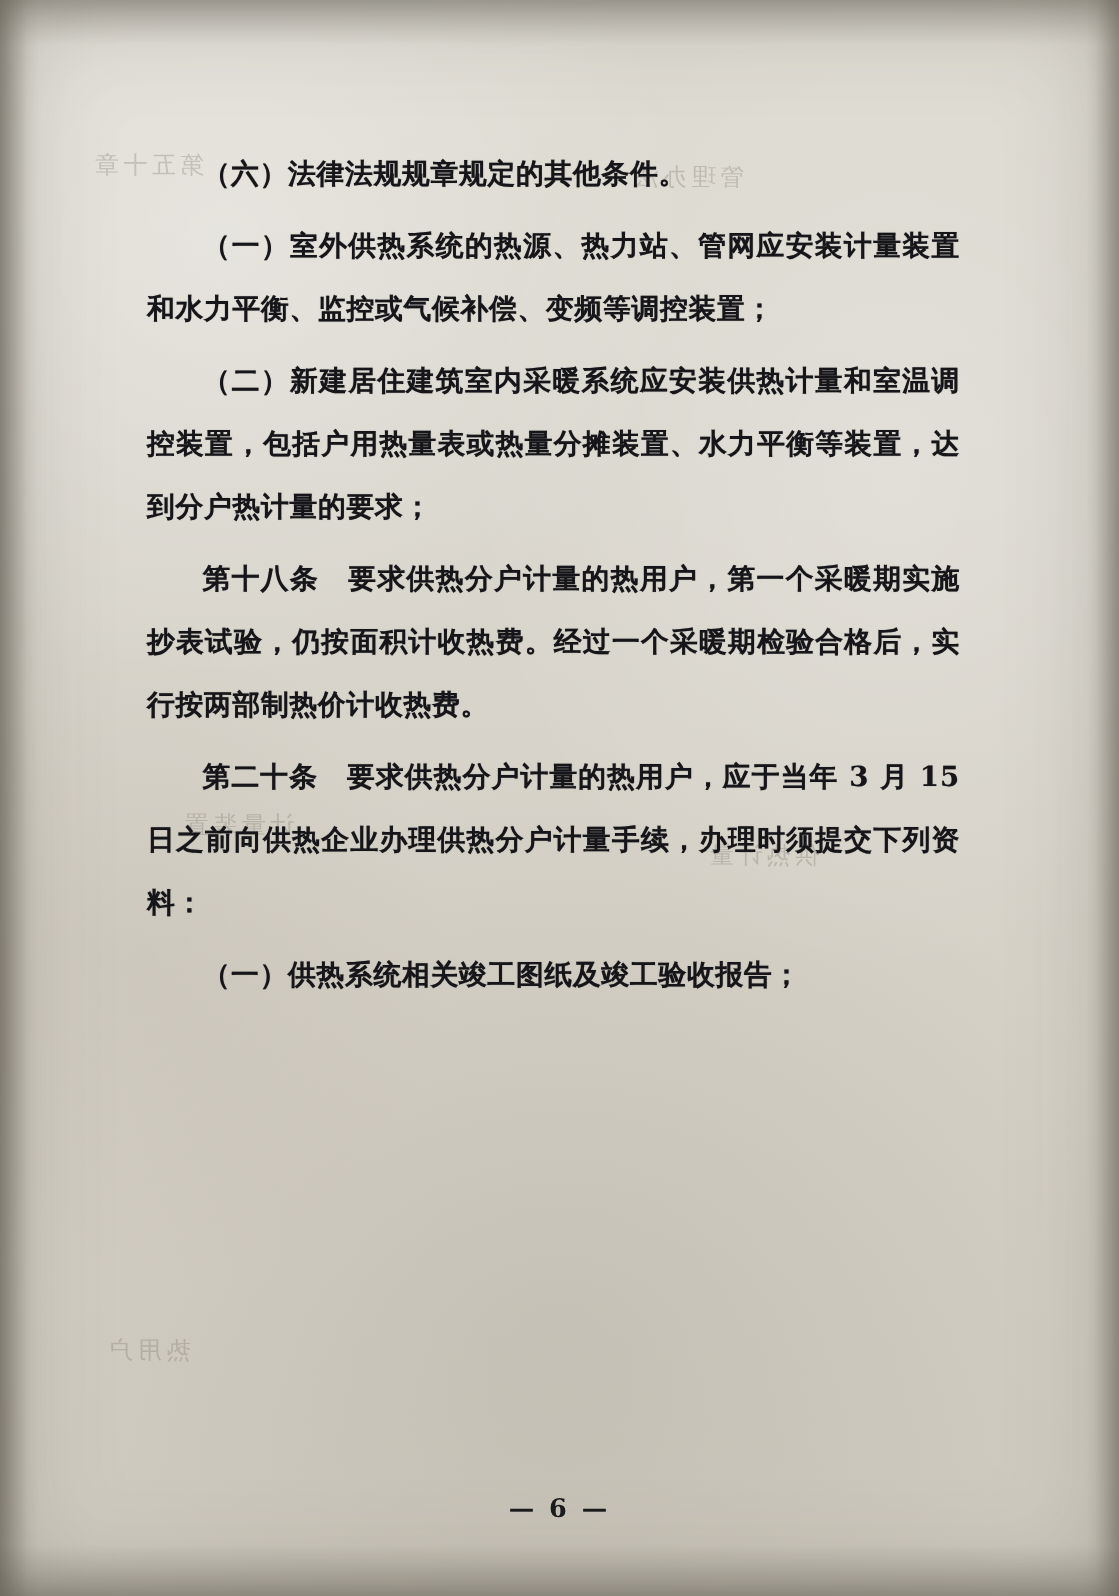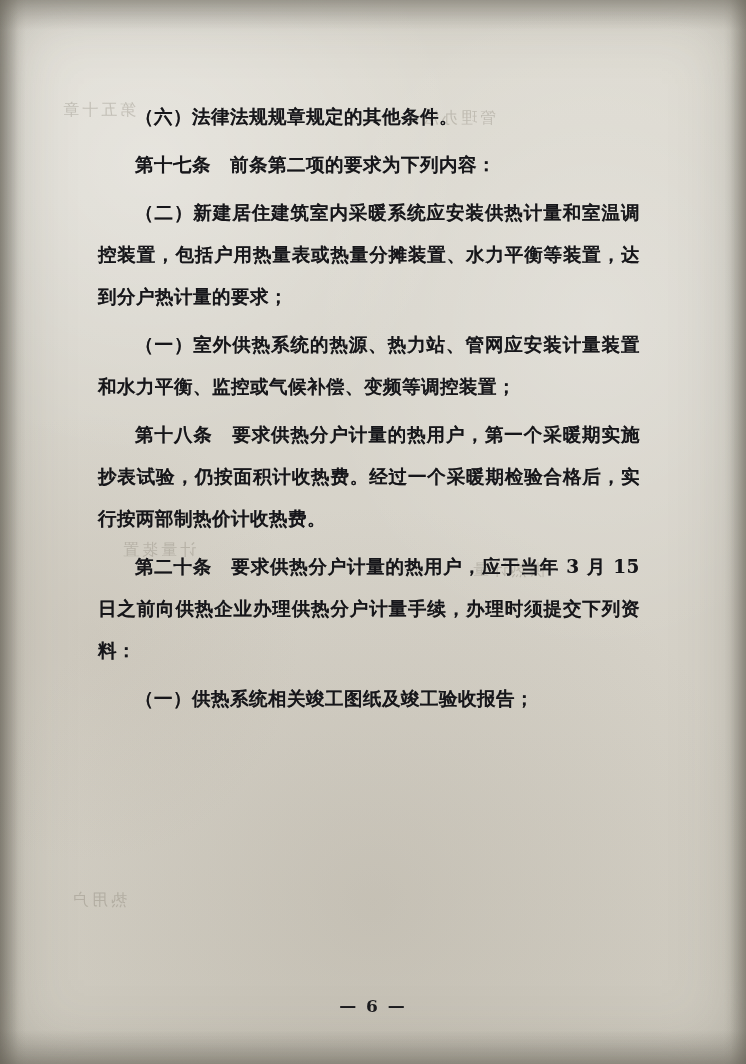--- a/index.html
+++ b/index.html
@@ -108,23 +108,22 @@
   <div class="paper-base"></div>
 
   <div class="bleed" style="left:60px; top:100px;">第五十章</div>
   <div class="bleed" style="left:420px; top:108px;">管理办法</div>
   <div class="bleed" style="left:120px; top:540px;">计量装置</div>
   <div class="bleed" style="left:470px; top:560px;">供热计量</div>
   <div class="bleed" style="left:70px; top:890px;">热用户</div>
 
   <div class="content">
     <p class="para indent">（六）法律法规规章规定的其他条件。</p>
-    <p class="para indent">第十七条　前条第二项的要求为下列内容：</p>
+    <p class="para indent">（一）室外供热系统的热源、热力站、管网应安装计量装置和水力平衡、监控或气候补偿、变频等调控装置；</p>
     <p class="para indent">（二）新建居住建筑室内采暖系统应安装供热计量和室温调控装置，包括户用热量表或热量分摊装置、水力平衡等装置，达到分户热计量的要求；</p>
-    <p class="para indent">（一）室外供热系统的热源、热力站、管网应安装计量装置和水力平衡、监控或气候补偿、变频等调控装置；</p>
     <p class="para indent">第十八条　要求供热分户计量的热用户，第一个采暖期实施抄表试验，仍按面积计收热费。经过一个采暖期检验合格后，实行按两部制热价计收热费。</p>
     <p class="para indent">第二十条　要求供热分户计量的热用户，应于当年 3 月 15 日之前向供热企业办理供热分户计量手续，办理时须提交下列资料：</p>
     <p class="para indent">（一）供热系统相关竣工图纸及竣工验收报告；</p>
   </div>
 
   <div class="footer">— 6 —</div>
 
   <div class="edge-left"></div>
   <div class="edge-right"></div>
   <div class="edge-top"></div>

